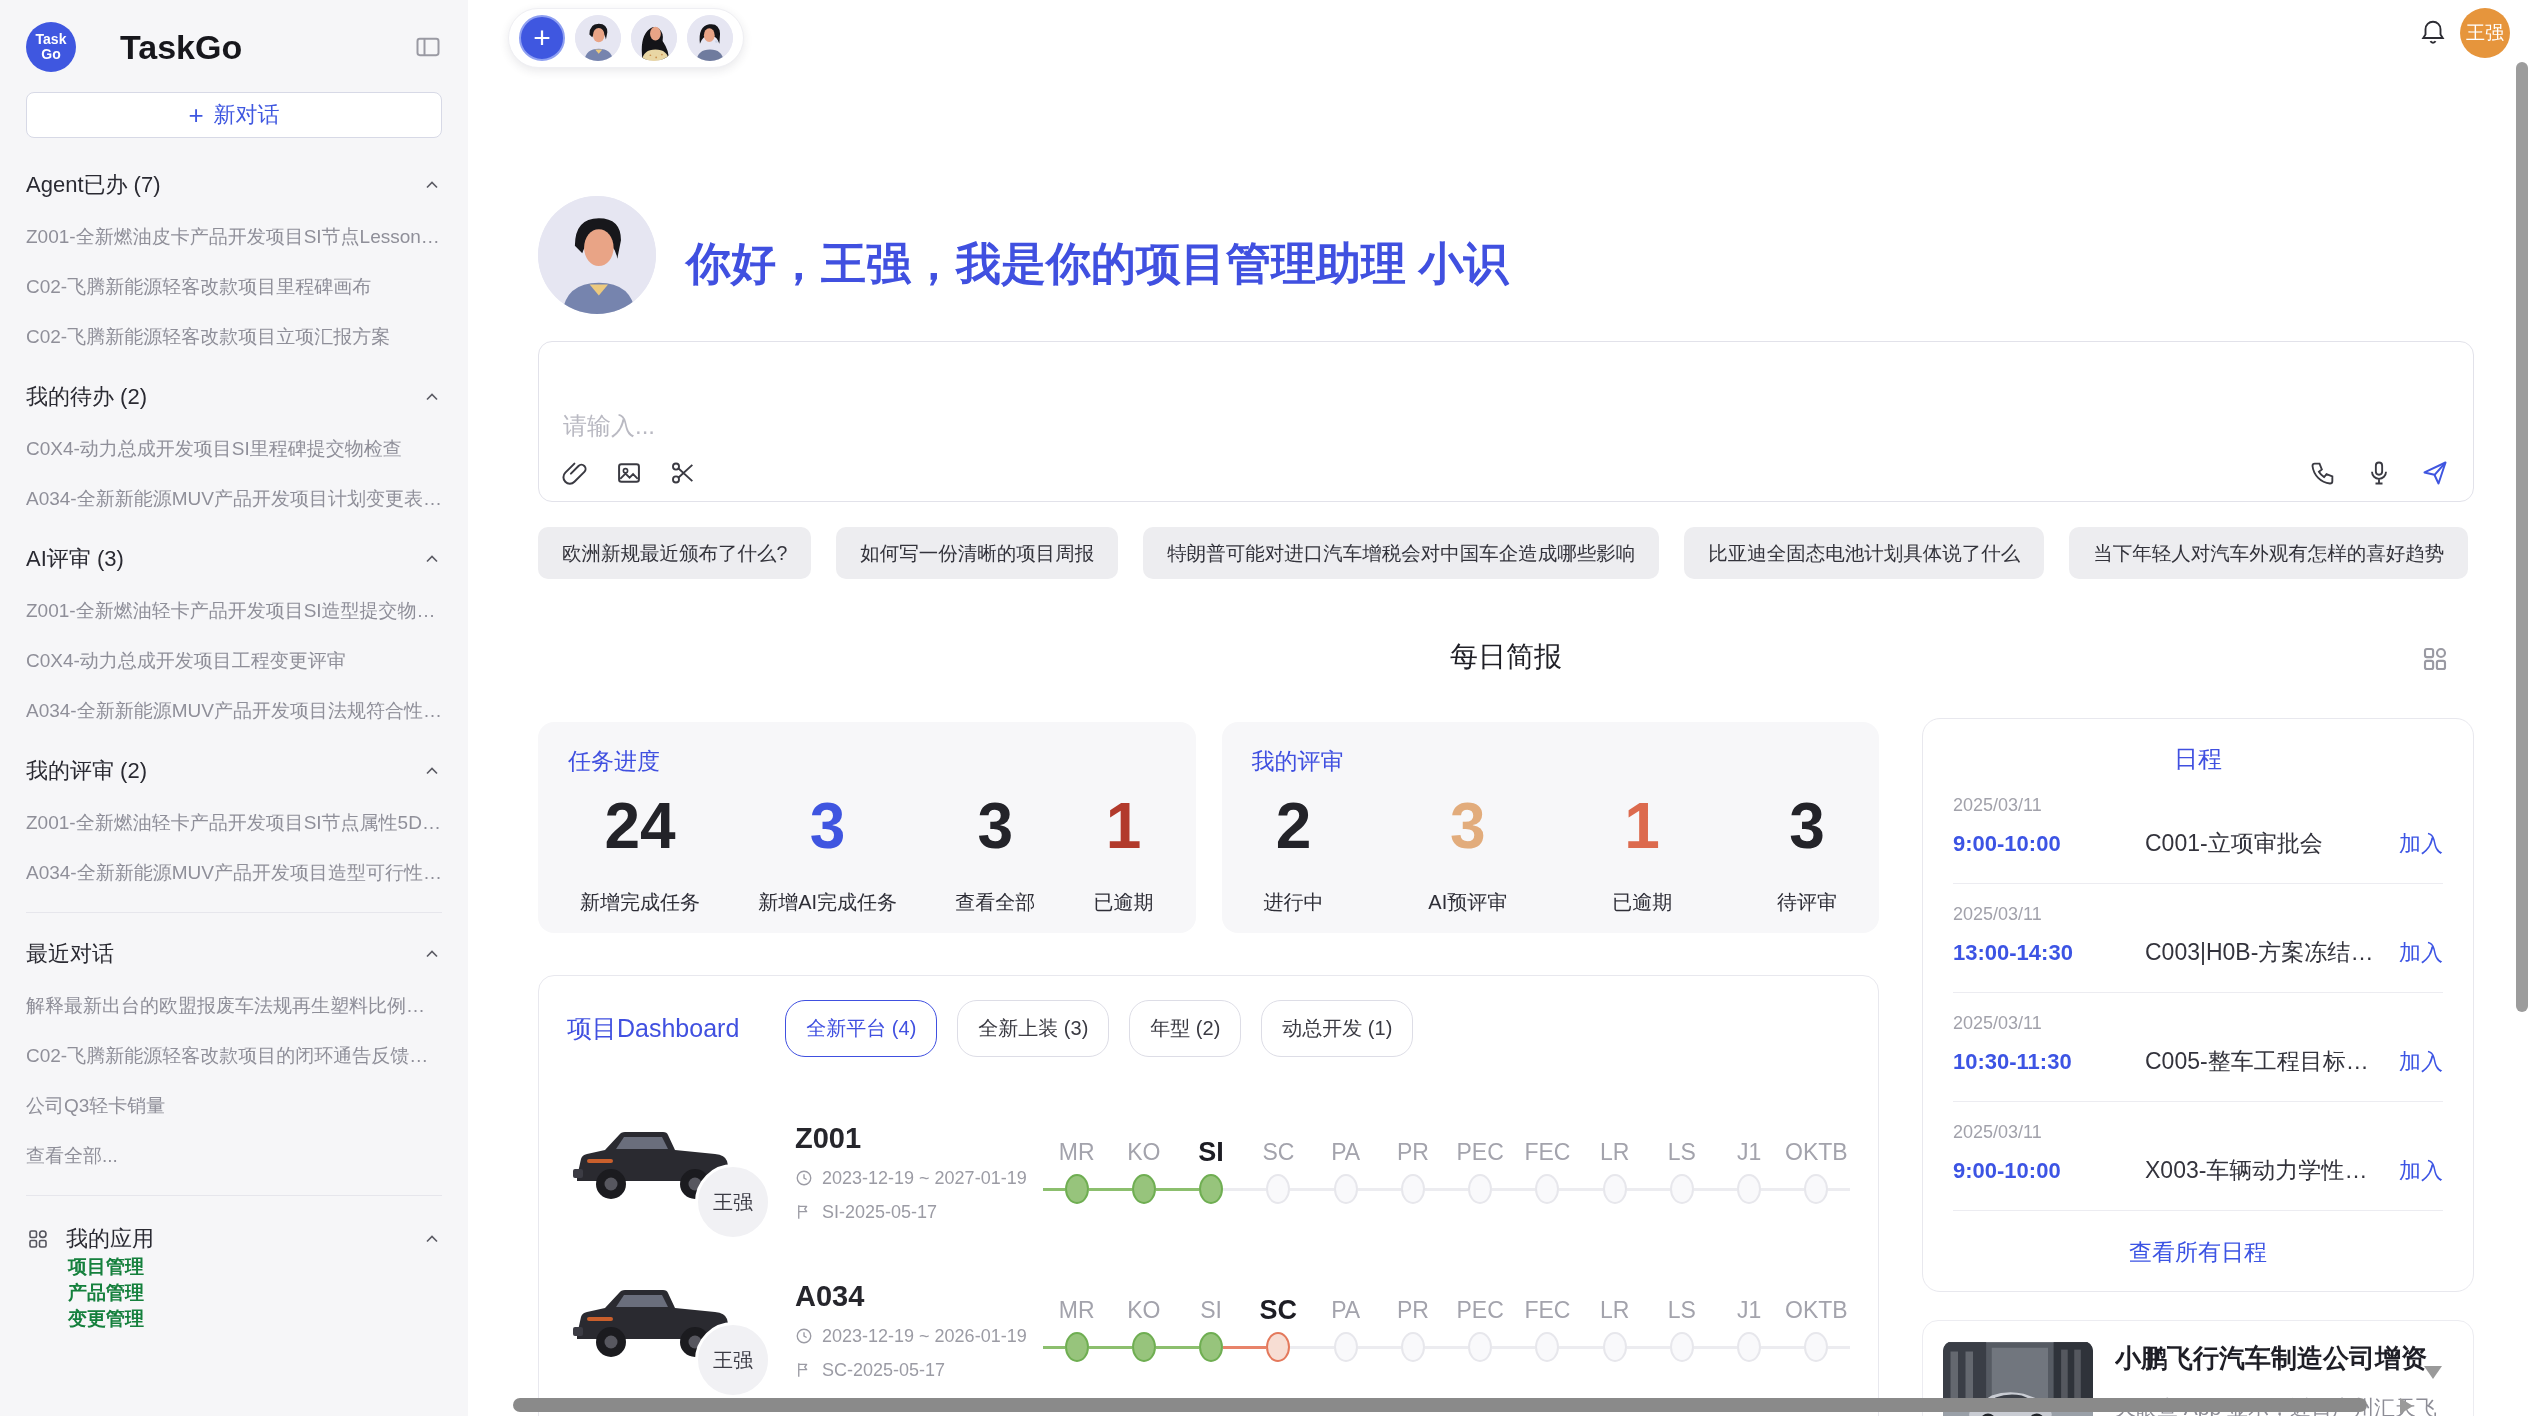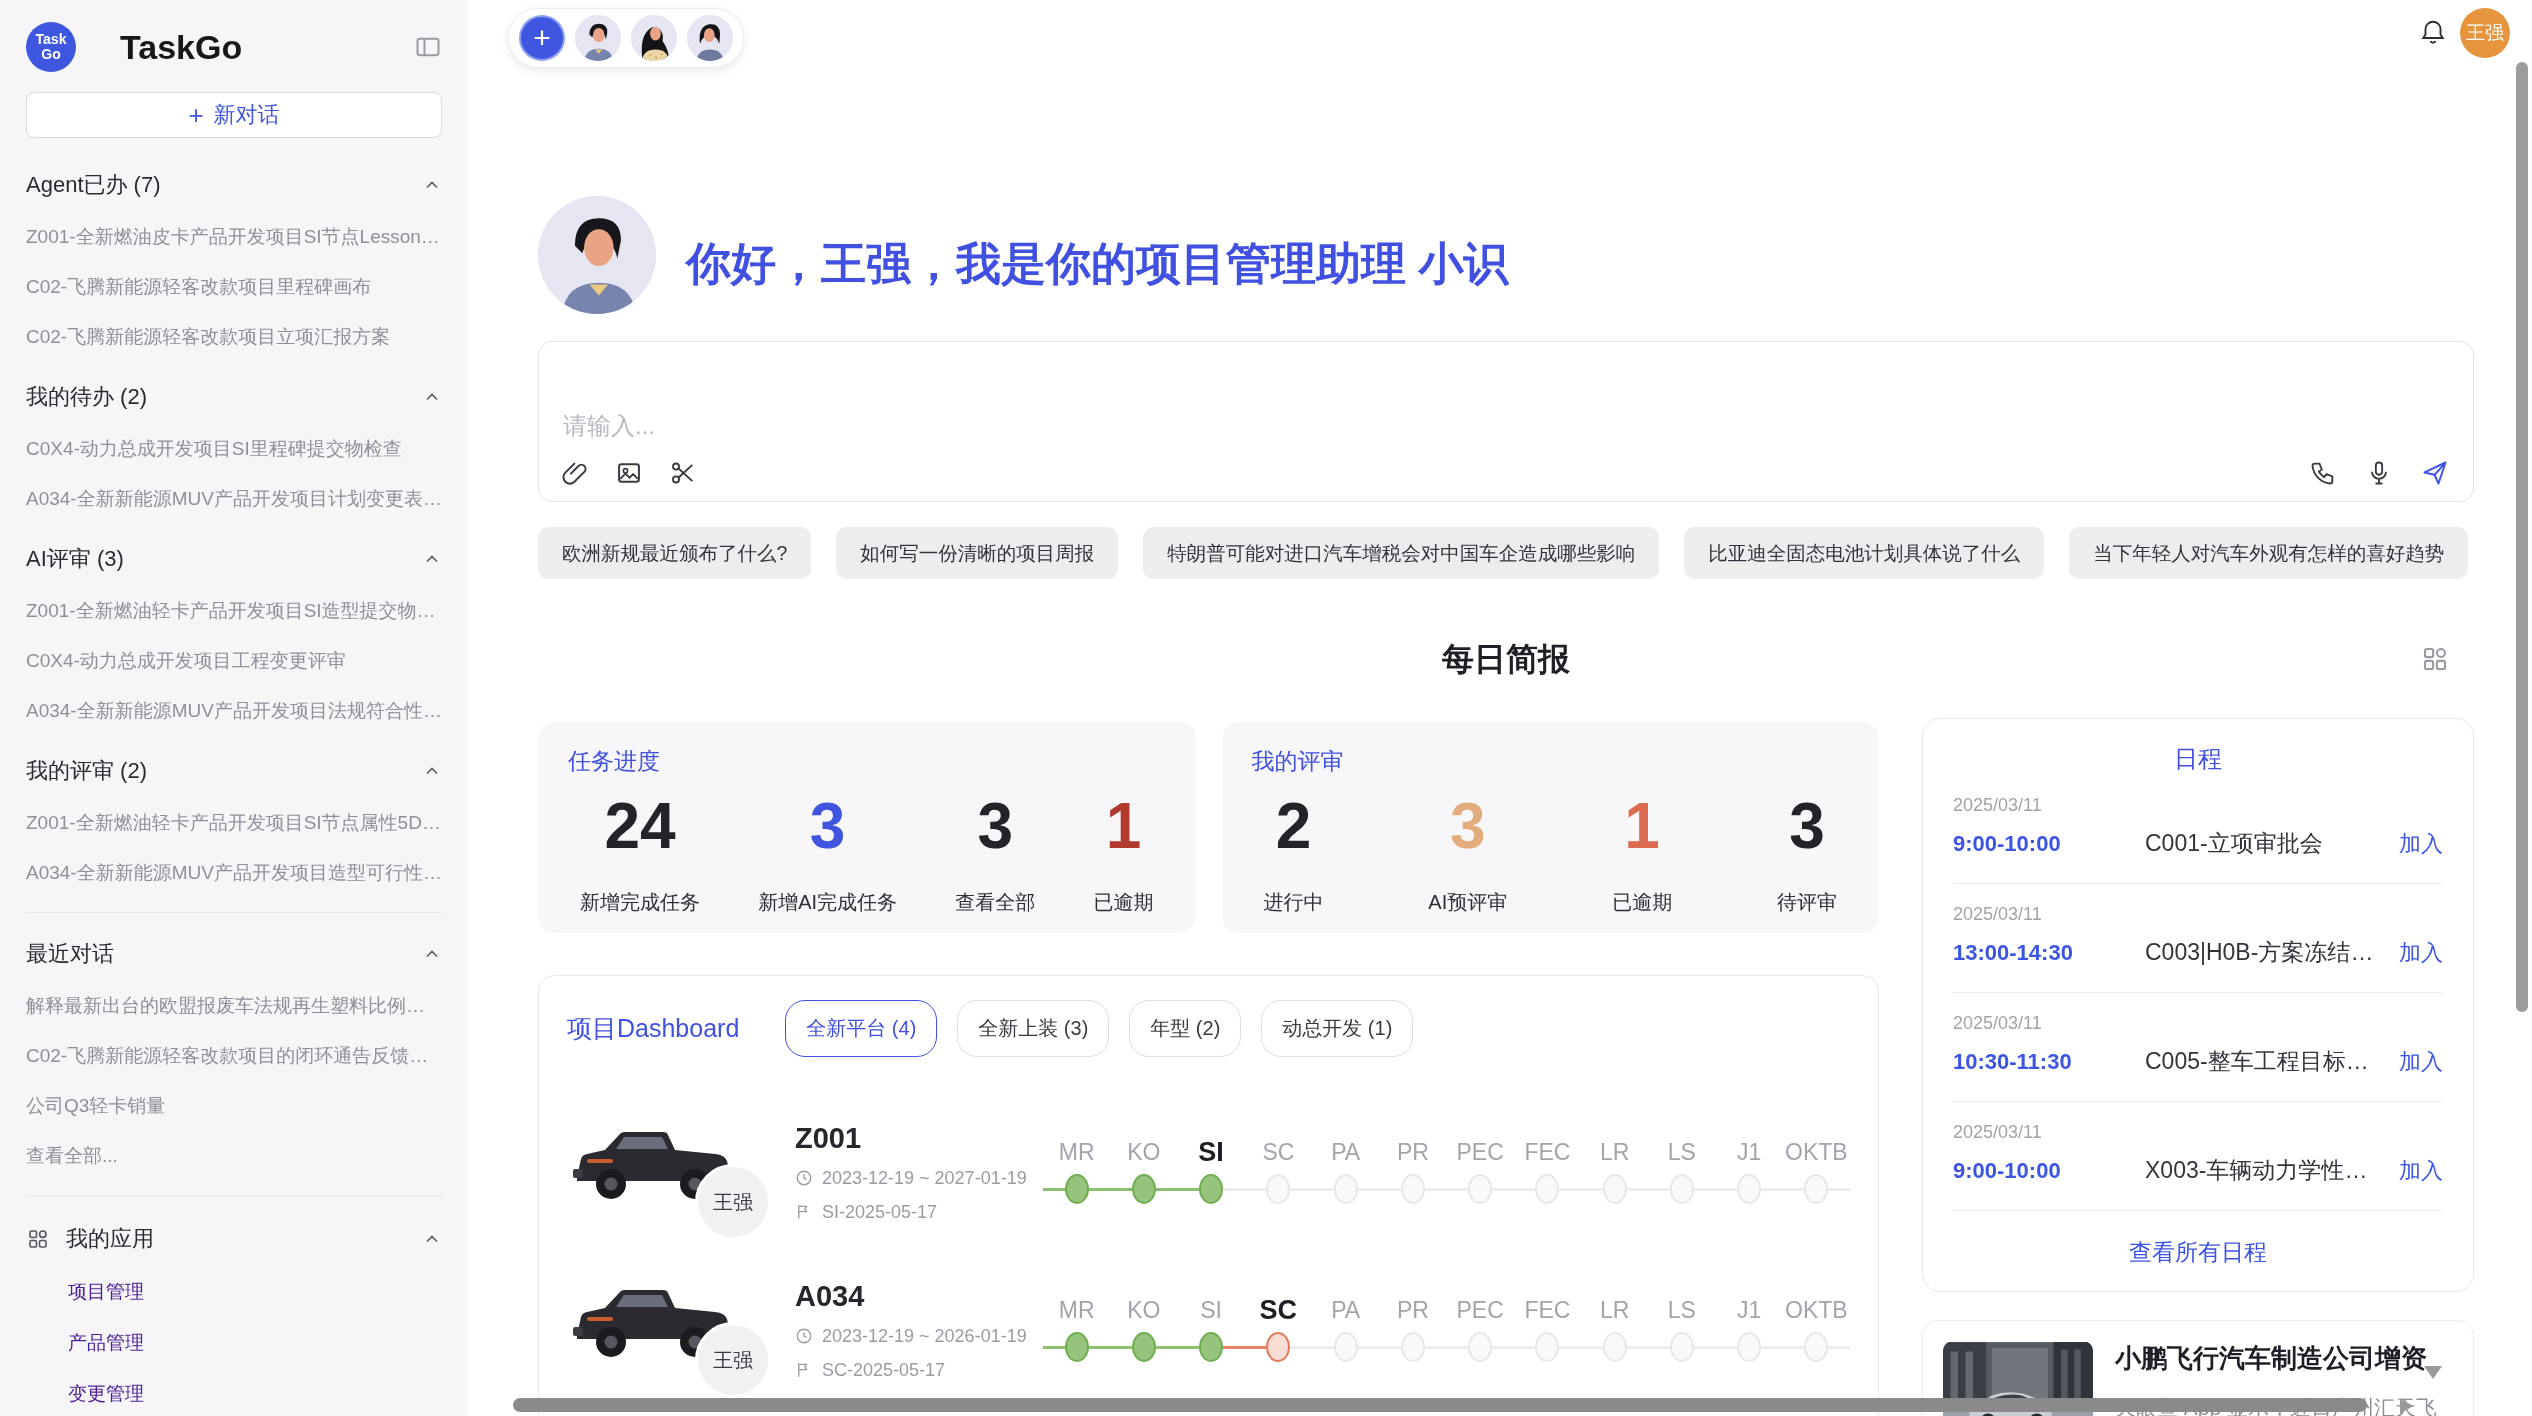--- a/index.html
+++ b/index.html
@@ -19,21 +19,21 @@
             display:flex;align-items:center;justify-content:center;gap:10px;color:#3f57e0;
             font-size:22px;cursor:pointer;}
   .new-chat .plus{font-size:26px;line-height:1;}
   .side-sec-header{display:flex;align-items:center;margin-top:32px;font-size:22px;color:#2a2a32;}
   .side-sec-header .hdr-label{flex:1;}
   .side-item{font-size:19px;color:#8f8f99;margin-top:24px;white-space:nowrap;overflow:hidden;
              text-overflow:ellipsis;cursor:pointer;}
   .side-divider{height:1px;background:#e6e6ec;margin:26px 0 2px 0;}
   .side-row{display:flex;align-items:center;gap:16px;margin-top:28px;font-size:22px;color:#2a2a32;cursor:pointer;}
   .side-row .hdr-label{flex:1;}
-  .side-sub{padding-left:42px;font-size:19px;color:#4c1d95;margin-top:25px;cursor:pointer;}
+  .side-sub{padding-left:42px;font-size:19px;color:#15803d;cursor:pointer;font-weight:bold;}
   .icon-24{width:24px;height:24px;flex:0 0 auto;}
   .icon-28{width:28px;height:28px;flex:0 0 auto;}
   .chev{width:20px;height:20px;}
 
   
   .topbar-pill{position:absolute;left:508px;top:8px;height:58px;background:#fff;border:1px solid #efeff3;
                border-radius:32px;box-shadow:0 3px 10px rgba(40,40,60,.10);display:flex;align-items:center;
                padding:0 10px;gap:10px;}
   .tb-plus{width:46px;height:46px;border-radius:50%;background:#3f57e0;color:#fff;display:flex;
            align-items:center;justify-content:center;font-size:30px;font-weight:400;cursor:pointer;
@@ -57,21 +57,21 @@
   .comp-right{position:absolute;right:24px;bottom:14px;display:flex;gap:28px;align-items:center;}
   .comp-ic{width:28px;height:28px;cursor:pointer;}
 
   
   .chips{position:absolute;left:538px;top:527px;width:1936px;display:flex;gap:25px;overflow:hidden;}
   .chip{height:52px;line-height:52px;padding:0 24px;background:#ededf0;border-radius:10px;
         font-size:19.5px;color:#33333b;white-space:nowrap;cursor:pointer;}
 
   
   .brief-title{position:absolute;left:538px;top:638px;width:1936px;text-align:center;
-               font-size:32px;font-weight:700;color:#1f1f26;}
+               font-size:28px;font-weight:400;color:#1f1f26;}
   .brief-grid{position:absolute;left:2420px;top:644px;width:30px;height:30px;cursor:pointer;}
   .stats-row{position:absolute;left:538px;top:722px;width:1341px;height:211px;display:flex;gap:26px;}
   .stat-card{flex:1;background:#f7f7f9;border-radius:16px;box-sizing:border-box;padding:24px 30px;}
   .stat-card .card-title{font-size:23px;color:#4050e0;}
   .stats{display:flex;justify-content:space-between;padding:0 12px;margin-top:14px;}
   .stat{display:flex;flex-direction:column;align-items:center;}
   .stat-value{font-size:64px;font-weight:600;line-height:1.1;}
   .stat-label{font-size:20px;color:#2e2e37;margin-top:28px;}
   .m-dark{color:#232329;} .m-blue{color:#3f55e0;} .m-tan{color:#e2ac7c;}
   .m-red{color:#b23a2c;} .m-red2{color:#dc6a4e;}

